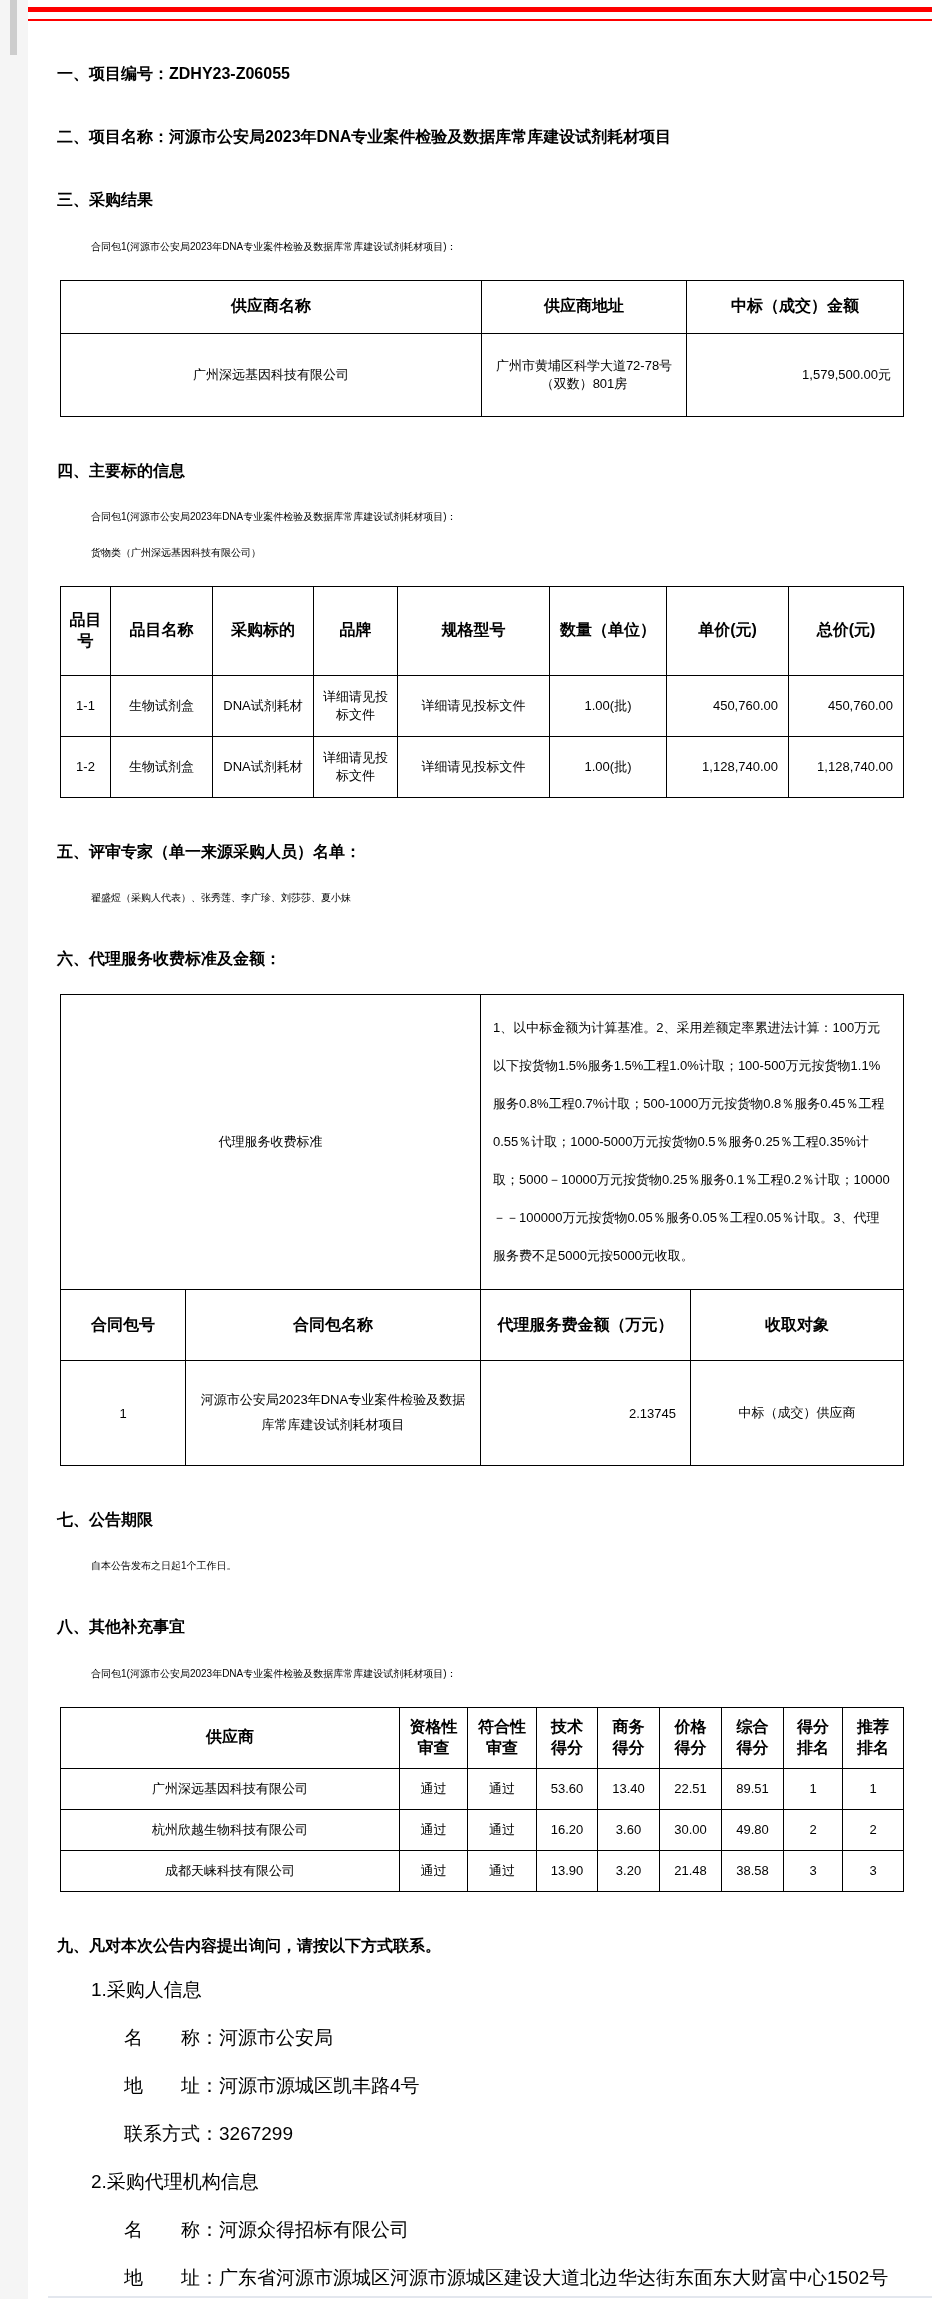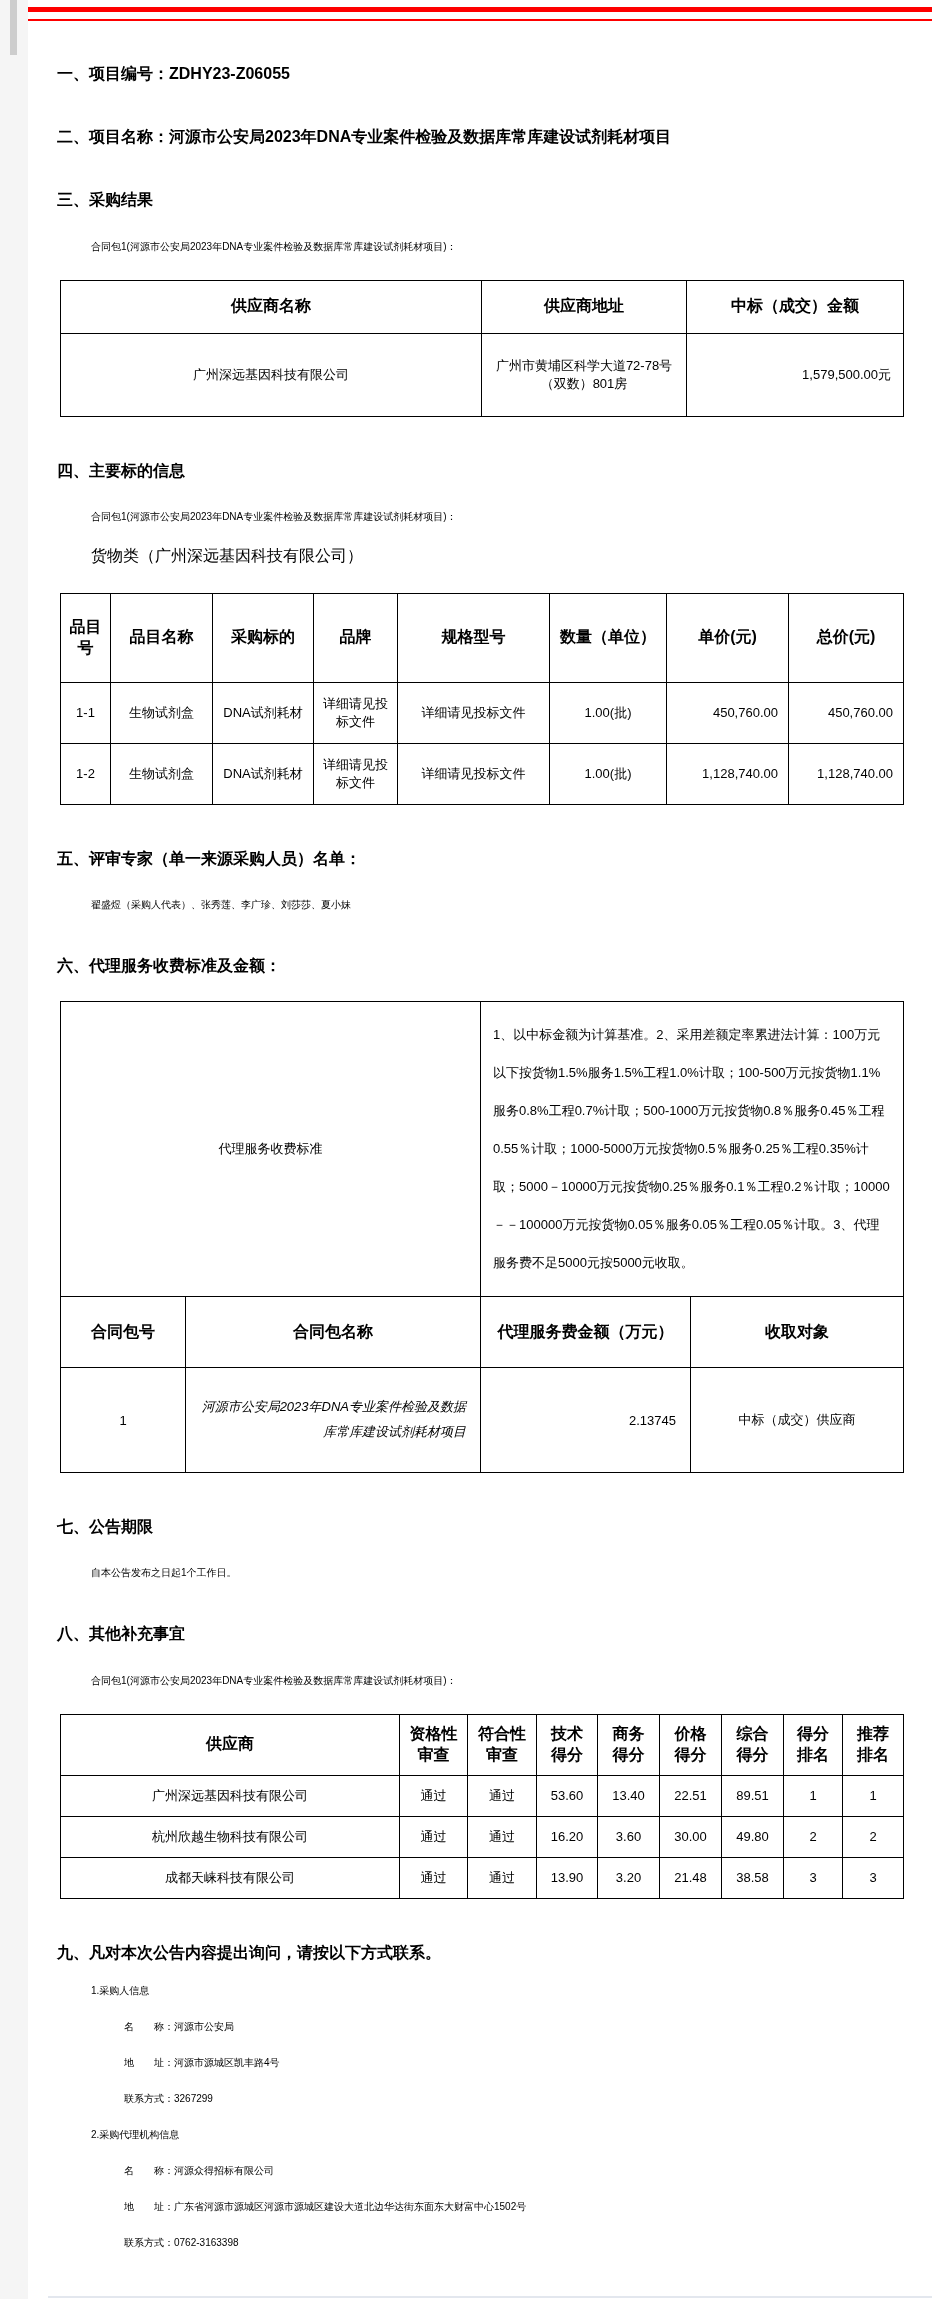--- a/index.html
+++ b/index.html
@@ -9,39 +9,39 @@
     font-family:"Liberation Sans","DejaVu Sans",sans-serif;
   }
   .left-strip{position:absolute;left:0;top:0;width:28px;height:2299px;background:#f5f5f5;}
   .scroll-thumb{position:absolute;left:10px;top:0;width:7px;height:55px;background:#cdcdcd;}
   .red-rule-thick{position:absolute;left:28px;right:0;top:7px;height:5px;background:#fe0000;}
   .red-rule-thin{position:absolute;left:28px;right:0;top:19px;height:2px;background:#fe0000;}
   .content{position:absolute;left:28px;top:16px;width:904px;box-sizing:border-box;padding:44px 0 0 29px;}
   h2.sec{font-size:16px;font-weight:bold;margin:44px 0 0 0;line-height:1.2;}
   h2.sec.first{margin-top:4px;}
   p.intro{font-size:10px;margin:30px 0 0 34px;}
-  p.sub{font-size:16px;margin:22px 0 0 34px;}
+  p.sub{font-size:10px;margin:22px 0 0 34px;}
   table.t{border-collapse:collapse;table-layout:fixed;margin:26px 0 0 3px;width:843px;}
   table.t th,table.t td{border:1px solid #000;font-size:13px;padding:2px 8px;text-align:center;vertical-align:middle;word-break:break-all;}
   table.t th{font-weight:bold;font-size:16px;}
   .t1 .th-row th{height:48px;}
   .t1 .d-row td{height:78px;}
   .t1 td.num{text-align:right;padding-right:12px;}
   .t2 .th-row th{height:84px;}
   .t2 .d-row td{height:56px;}
   .t2 td.num{text-align:right;padding-right:10px;}
   .t3 td.fee-label{height:290px;}
   .t3 td.fee-text{text-align:left;line-height:38px;padding:6px 12px;}
   .t3 .th-row th{height:66px;}
   .t3 .d-row td{height:96px;}
-  .t3 td.pkg-name{text-align:right;padding:4px 14px;line-height:1.9;font-style:italic;}
+  .t3 td.pkg-name{text-align:center;padding:4px 14px;line-height:1.9;}
   .t3 td.num{text-align:right;padding-right:14px;}
   .t4 .th-row th{height:56px;}
   .t4 .d-row td{height:36px;}
-  .contact p{font-size:10px;margin:22px 0 0 0;}
+  .contact p{font-size:19px;margin:22px 0 0 0;}
   .contact .lvl1{margin-left:34px;}
   .contact .lvl2{margin-left:67px;}
   .footer-rule{position:absolute;left:48px;right:0;bottom:1px;height:2px;background:#e3e7ee;}
 </style>
 </head>
 <body>
 
 <div class="left-strip"></div>
 <div class="scroll-thumb"></div>
 <div class="red-rule-thick"></div>

